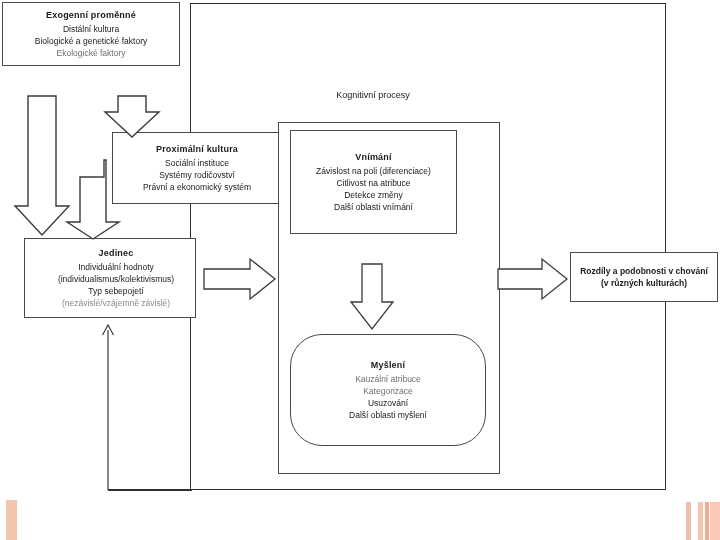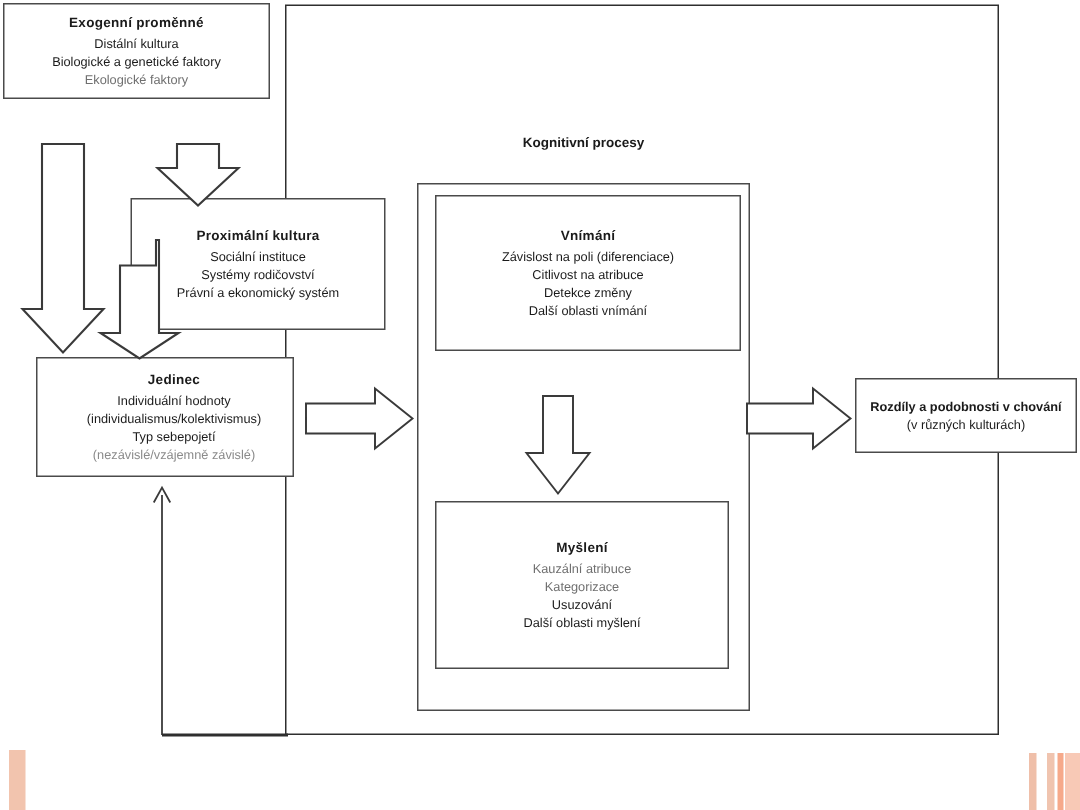--- a/index.html
+++ b/index.html
@@ -52,38 +52,38 @@
     width: 476px;
     height: 487px;
     box-sizing: border-box;
     border: 1.5px solid #2e2e2e;
     border-right: 1.5px solid #2e2e2e;
     background: transparent;
   }
 
   
   #box-exogenous { left: 2px;   top: 2px;   width: 178px; height: 64px; }
-  #box-proximal  { left: 87px; top: 132px; width: 170px; height: 88px; }
+  #box-proximal  { left: 112px; top: 132px; width: 170px; height: 72px; }
   #box-individual{ left: 24px;  top: 238px; width: 172px; height: 80px; padding-left: 12px; }
   #box-outcome   { left: 570px; top: 252px; width: 148px; height: 50px; }
 
   #box-cognitive-outer {
     left: 278px; top: 122px; width: 222px; height: 352px;
     border: 1px solid #4a4a4a; background: #ffffff;
   }
-  #box-perception { left: 290px; top: 130px; width: 204px; height: 104px; }
-  #box-thinking   { left: 290px; top: 334px; width: 196px; height: 112px; }
+  #box-perception { left: 290px; top: 130px; width: 167px; height: 104px; }
+  #box-thinking   { left: 290px; top: 334px; width: 196px; height: 112px; border-radius: 32px; }
 
   
   #cognitive-heading {
     position: absolute;
-    left: 278px; top: 90px; width: 222px;
+    left: 262px; top: 90px; width: 222px;
     text-align: center;
     font-size: 9px;
-    font-weight: bold;
+    font-weight: normal;
     color: #1a1a1a;
   }
 
   
   .arrow { position: absolute; }
   .arrow svg { display: block; overflow: visible; }
 
   
   .deco-bar { position: absolute; bottom: 0; }
 
@@ -134,21 +134,21 @@
   <div class="box" id="box-thinking">
     <div class="title">Myšlení</div>
     <div class="line faint">Kauzální atribuce</div>
     <div class="line faint">Kategorizace</div>
     <div class="line">Usuzování</div>
     <div class="line">Další oblasti myšlení</div>
   </div>
 
   <div class="box" id="box-outcome">
     <div class="line" style="font-weight:bold;">Rozdíly a podobnosti v chování</div>
-    <div class="line" style="font-weight:normal;">(v různých kulturách)</div>
+    <div class="line" style="font-weight:bold;">(v různých kulturách)</div>
   </div>
 
   <div class="arrow" style="left:14px; top:96px;">
     <svg width="56" height="140" viewBox="0 0 56 140">
       <polygon points="14,0 42,0 42,110 55,110 28,139 1,110 14,110" fill="#ffffff" stroke="#3a3a3a" stroke-width="1.4"></polygon>
     </svg>
   </div>
 
   <div class="arrow" style="left:104px; top:96px;">
     <svg width="56" height="42" viewBox="0 0 56 42">

